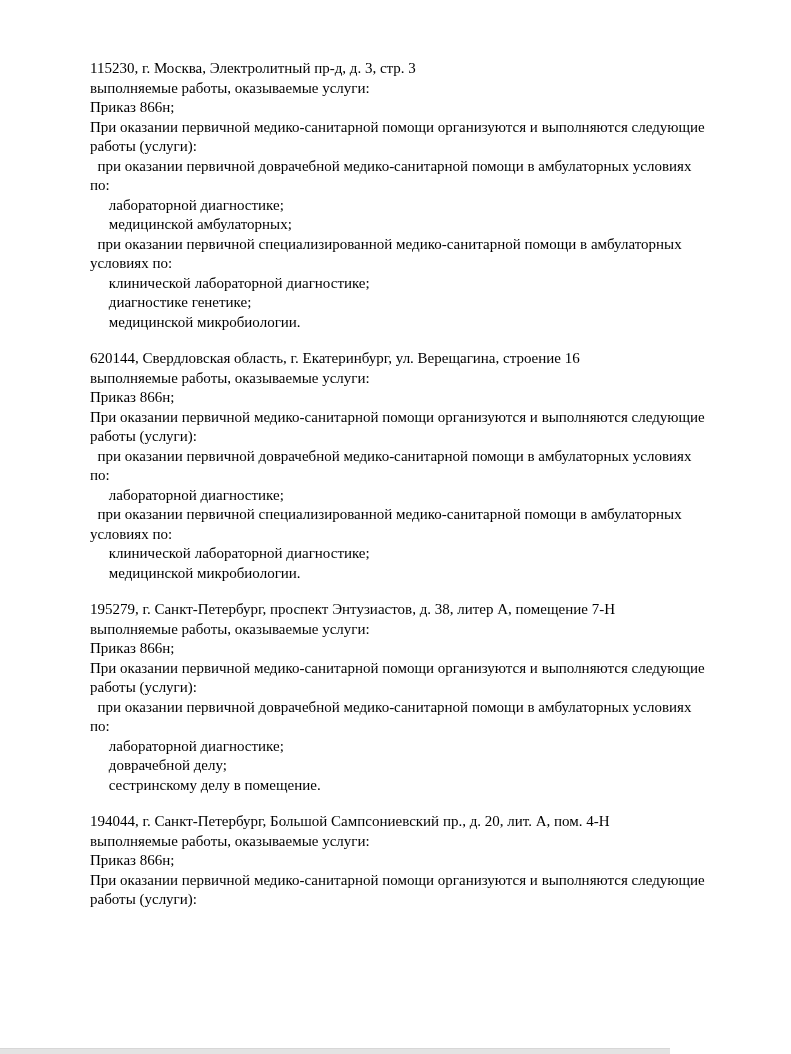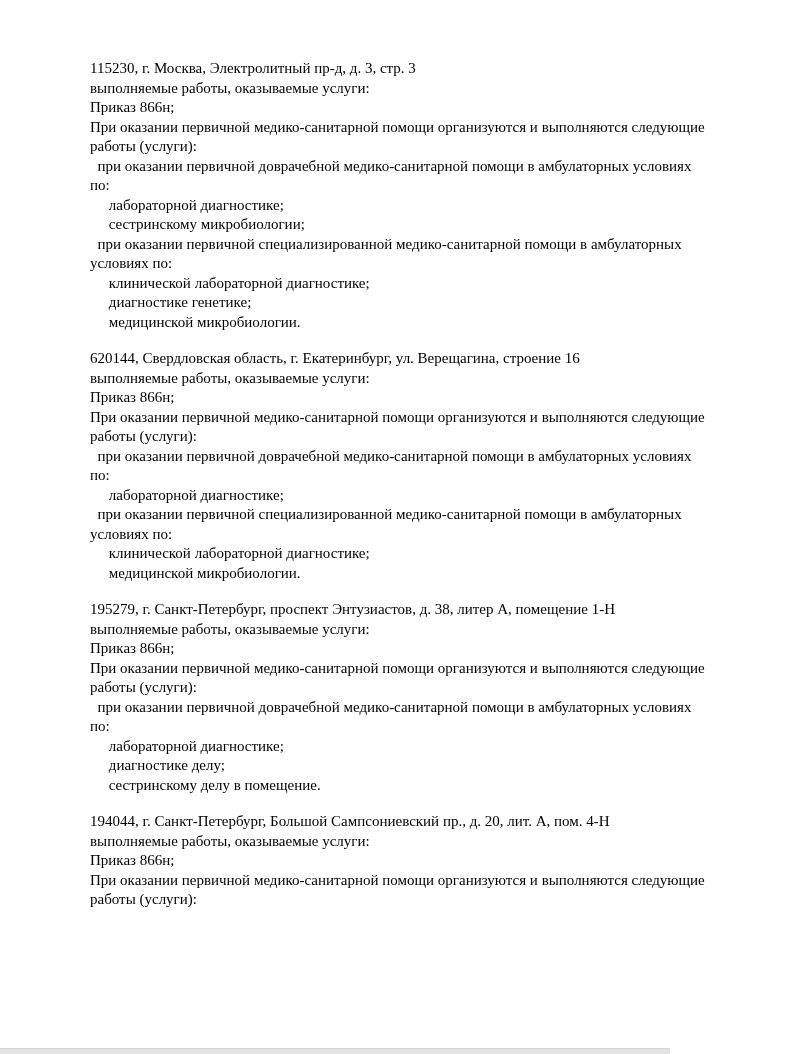--- a/index.html
+++ b/index.html
@@ -52,21 +52,21 @@
   <div class="line">При оказании первичной медико-санитарной помощи организуются и выполняются следующие</div>
 
   <div class="line">работы (услуги):</div>
 
   <div class="line">  при оказании первичной доврачебной медико-санитарной помощи в амбулаторных условиях</div>
 
   <div class="line">по:</div>
 
   <div class="line">     лабораторной диагностике;</div>
 
-  <div class="line">     сестринскому микробиологии;</div>
+  <div class="line">     медицинской амбулаторных;</div>
 
   <div class="line">  при оказании первичной специализированной медико-санитарной помощи в амбулаторных</div>
 
   <div class="line">условиях по:</div>
 
   <div class="line">     клинической лабораторной диагностике;</div>
 
   <div class="line">     диагностике генетике;</div>
 
   <div class="line">     медицинской микробиологии.</div>
@@ -94,37 +94,37 @@
 
   <div class="line">условиях по:</div>
 
   <div class="line">     клинической лабораторной диагностике;</div>
 
   <div class="line">     медицинской микробиологии.</div>
 </div>
   </section>
 
   <section class="block">
-    <div class="line address-line">195279, г. Санкт-Петербург, проспект Энтузиастов, д. 38, литер А, помещение 1-Н</div>
+    <div class="line address-line">195279, г. Санкт-Петербург, проспект Энтузиастов, д. 38, литер А, помещение 7-Н</div>
     <div class="block-lines">
   <div class="line">выполняемые работы, оказываемые услуги:</div>
 
   <div class="line">Приказ 866н;</div>
 
   <div class="line">При оказании первичной медико-санитарной помощи организуются и выполняются следующие</div>
 
   <div class="line">работы (услуги):</div>
 
   <div class="line">  при оказании первичной доврачебной медико-санитарной помощи в амбулаторных условиях</div>
 
   <div class="line">по:</div>
 
   <div class="line">     лабораторной диагностике;</div>
 
-  <div class="line">     диагностике делу;</div>
+  <div class="line">     доврачебной делу;</div>
 
   <div class="line">     сестринскому делу в помещение.</div>
 </div>
   </section>
 
   <section class="block">
     <div class="line address-line">194044, г. Санкт-Петербург, Большой Сампсониевский пр., д. 20, лит. А, пом. 4-Н</div>
     <div class="block-lines">
   <div class="line">выполняемые работы, оказываемые услуги:</div>
 

